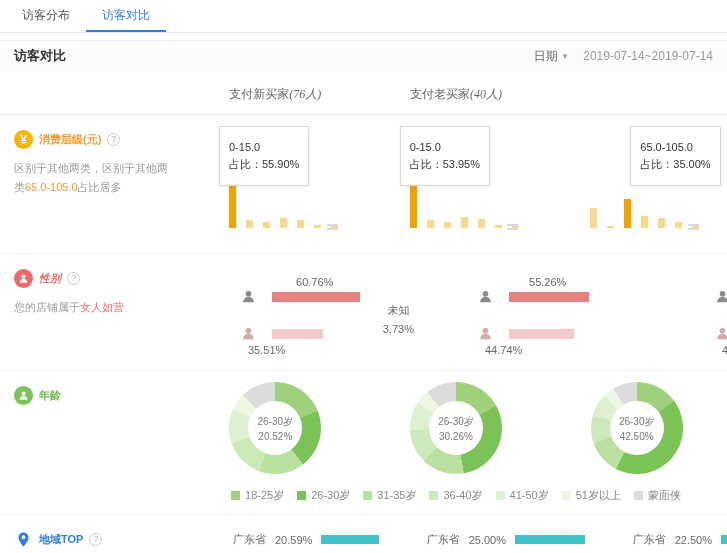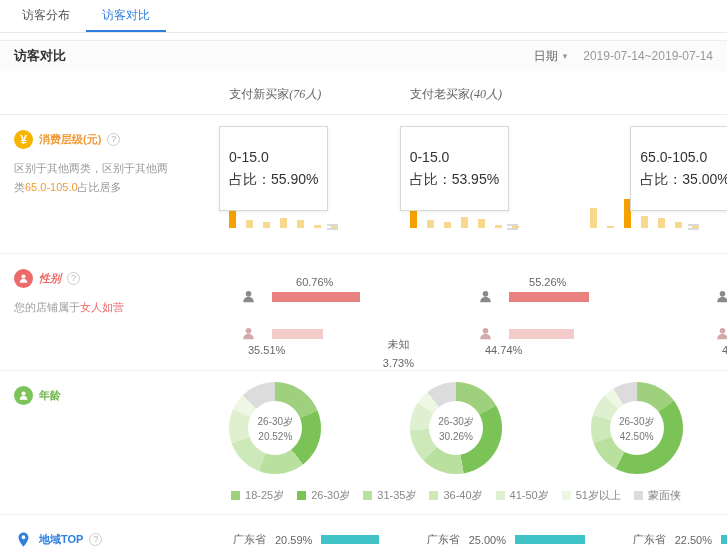--- a/index.html
+++ b/index.html
@@ -41,42 +41,42 @@
   .t-blue{color:#2d7fe0;}
   .help{width:13px;height:13px;border:1px solid #ccc;border-radius:50%;color:#b5b5b5;font-size:9px;line-height:11px;text-align:center;flex:none;cursor:pointer;}
   .label-desc{margin-top:10px;font-size:11px;color:#9b9b9b;line-height:1.75;max-width:162px;}
   .label-desc.nowrap{max-width:none;white-space:nowrap;}
   .hl-orange{color:#f09a36;}
   .hl-red{color:#ee6a6a;}
   .hl-green{color:#6fb94a;}
 
   
   .consume-cell{position:relative;height:116px;}
-  .tip{position:absolute;top:0;left:34px;background:#fff;border:1px solid #d8d8d8;box-shadow:0 1px 3px rgba(0,0,0,.08);padding:20px 9px;font-size:14px;line-height:1.55;color:#333;z-index:2;white-space:nowrap;}
+  .tip{position:absolute;top:0;left:34px;background:#fff;border:1px solid #d8d8d8;box-shadow:0 1px 3px rgba(0,0,0,.08);padding:12px 9px;font-size:11px;line-height:1.55;color:#333;z-index:2;white-space:nowrap;}
   .tip-right{left:84px;}
   .mini-bars{position:absolute;left:44px;bottom:14px;display:flex;align-items:flex-end;gap:10px;height:48px;}
   .mini-bar{width:7px;background:#f7d98e;}
   .mini-bar.hl{background:#f5a201;}
   .axis-marks{position:absolute;right:28px;bottom:12px;display:flex;flex-direction:column;gap:2px;}
   .axis-marks i{display:block;width:11px;height:2px;background:#dadada;}
 
   
   .gender-cell{position:relative;height:94px;padding-top:24px;padding-left:56px;}
   .grow{display:flex;align-items:center;gap:16px;margin-bottom:22px;position:relative;}
   .gicon{width:15px;height:15px;flex:none;}
   .gicon.f{color:#8a8a8a;}
   .gicon.m{color:#d4a9a9;}
   .gtrack{position:relative;width:150px;height:10px;}
   .gbar{position:absolute;left:0;top:0;height:10px;}
   .gbar.f{background:#ea8181;}
   .gbar.m{background:#f4cbcb;}
   .gpct{position:absolute;font-size:11px;color:#666;white-space:nowrap;}
   .gpct.above{top:-16px;}
   .gpct.below{top:15px;left:-24px;}
-  .unknown{position:absolute;right:8px;top:36px;text-align:center;font-size:11px;color:#666;line-height:1.7;margin-top:34px;}
+  .unknown{position:absolute;right:8px;top:36px;text-align:center;font-size:11px;color:#666;line-height:1.7;}
 
   
   .age-area{grid-column:2/5;}
   .donut-row{display:flex;}
   .age-cell{flex:1;display:flex;justify-content:center;}
   .donut{width:92px;height:92px;border-radius:50%;position:relative;background:#e8e8e8;}
   .donut-hole{position:absolute;left:50%;top:50%;transform:translate(-50%,-50%);width:54px;height:54px;border-radius:50%;background:#fff;display:flex;flex-direction:column;align-items:center;justify-content:center;font-size:10px;color:#777;gap:2px;}
   .legend{display:flex;gap:13px;margin-top:14px;justify-content:center;font-size:11px;color:#888;}
   .legend-item{display:flex;align-items:center;gap:5px;}
   .sq{width:9px;height:9px;display:inline-block;background:#ccc;}

